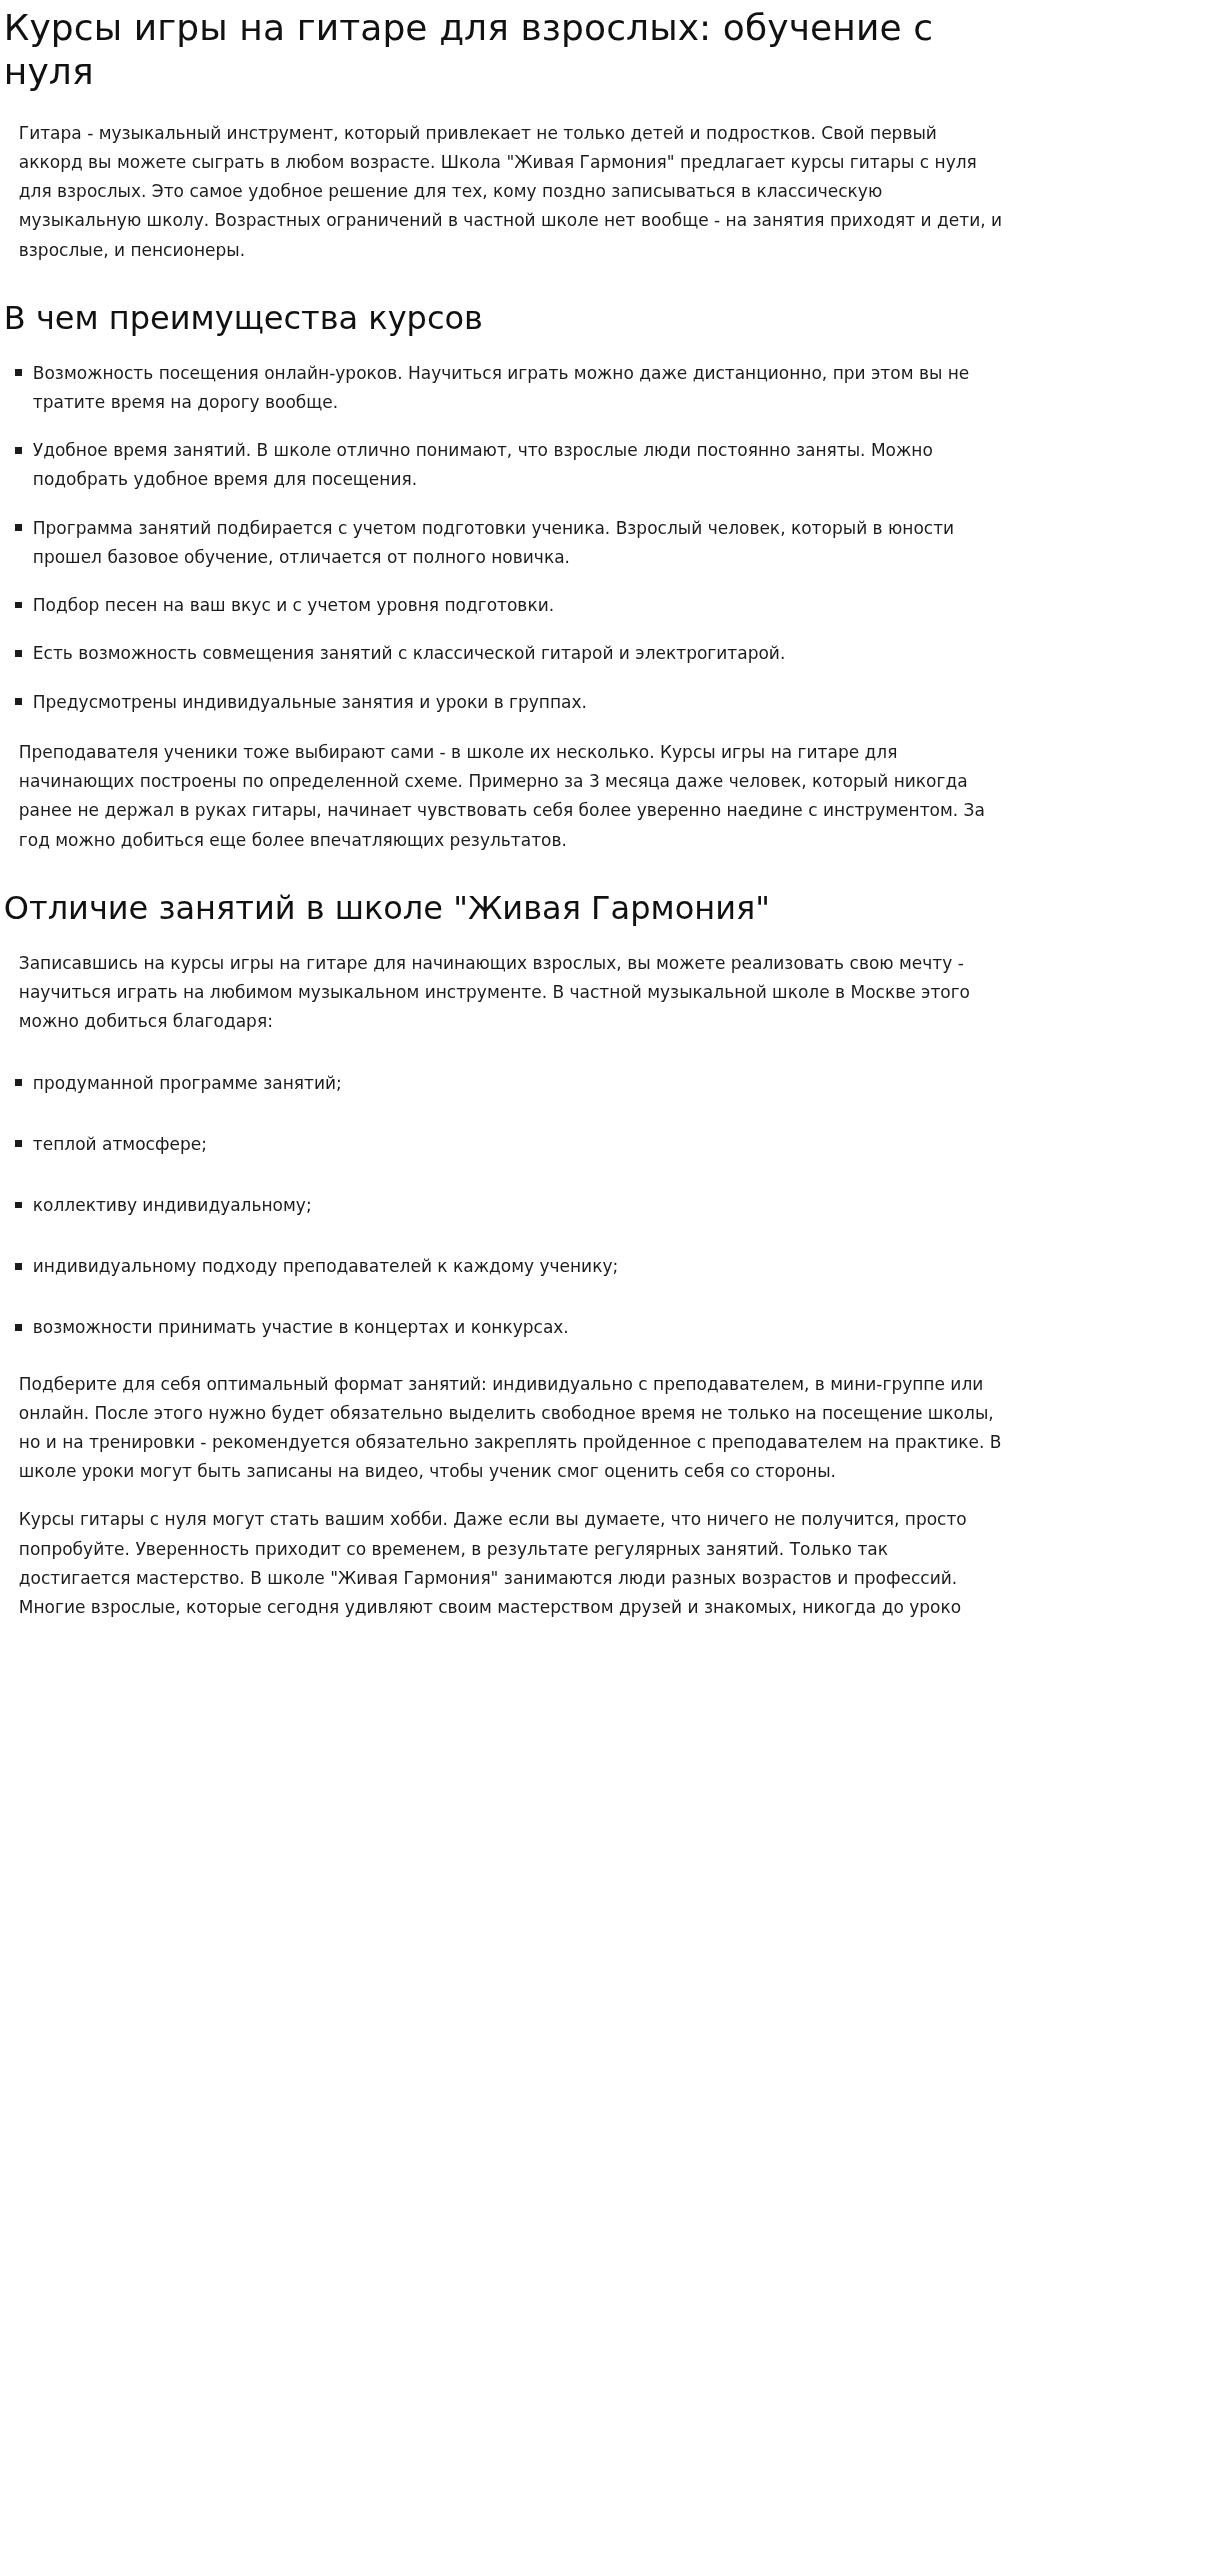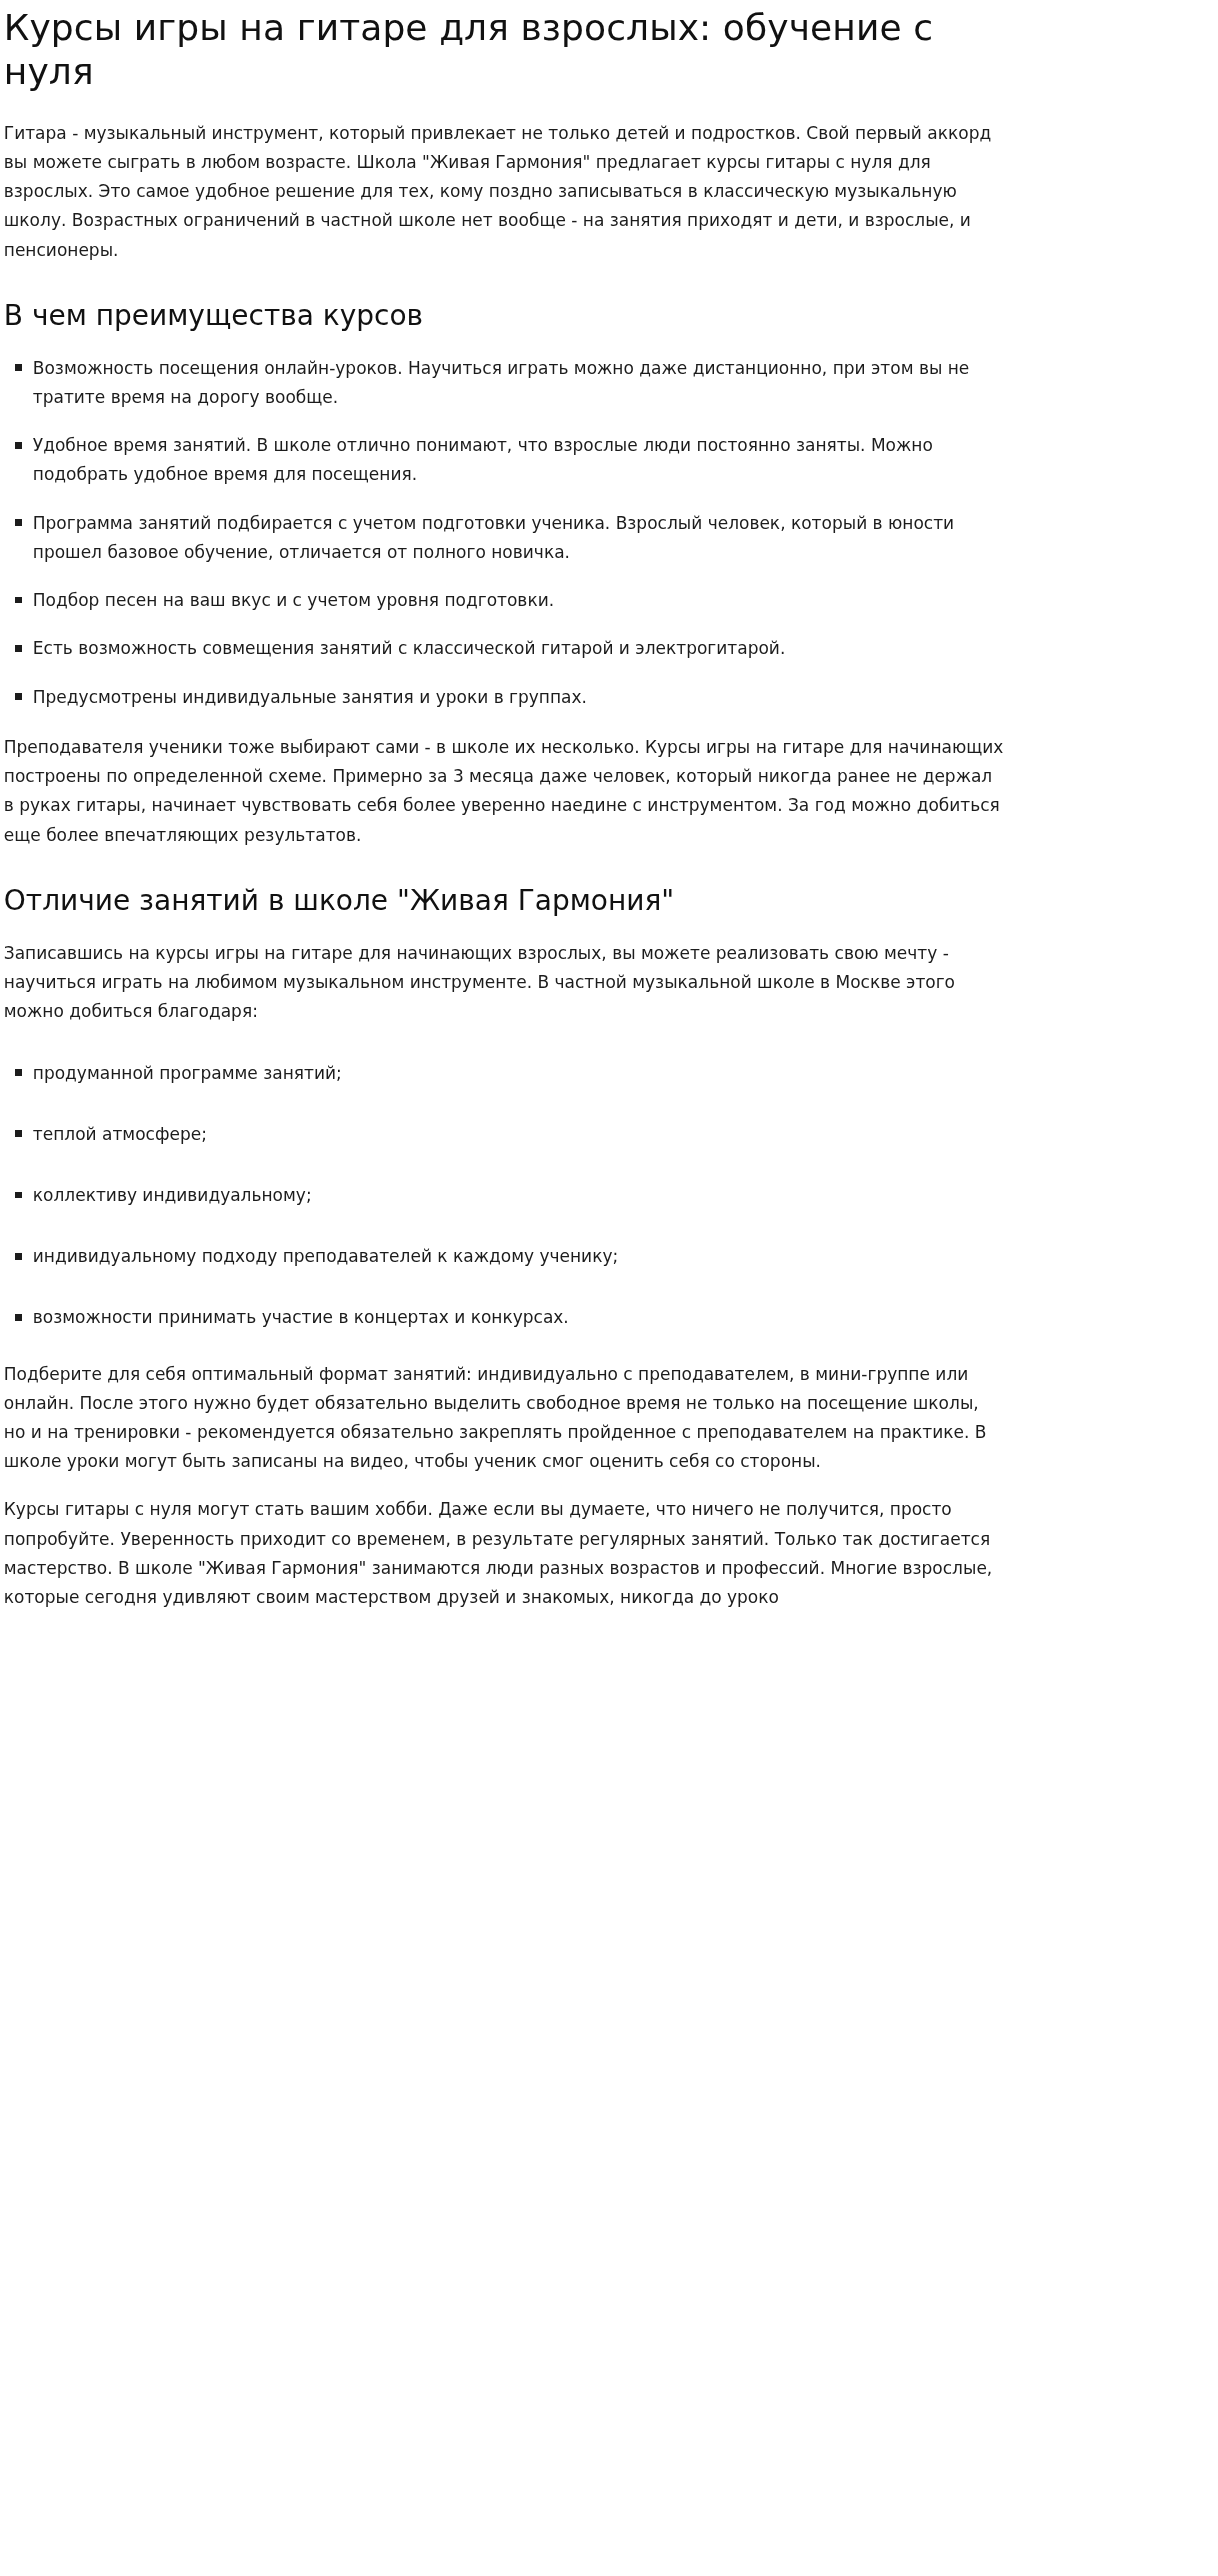--- a/index.html
+++ b/index.html
@@ -20,30 +20,30 @@
   }
   h1.doc-title {
     font-size: 36px;
     line-height: 1.22;
     font-weight: 400;
     color: #111111;
     margin: 5.8px 0 25px 0;
     letter-spacing: 0.1px;
   }
   h2.section-title {
-    font-size: 28px;
+    font-size: 32px;
     line-height: 1.25;
     font-weight: 400;
     color: #111111;
     margin: 33px 0 21px 0;
   }
   p.para {
     font-size: 17px;
     line-height: 1.72;
-    margin: 0 0 19px 0;
+    margin: 0 0 19px 15px;
     color: #1c1c1c;
   }
   ul.bullets {
     list-style: none;
     margin: 0 0 21px 0;
     padding: 0;
   }
   ul.bullets li {
     position: relative;
     font-size: 17px;

